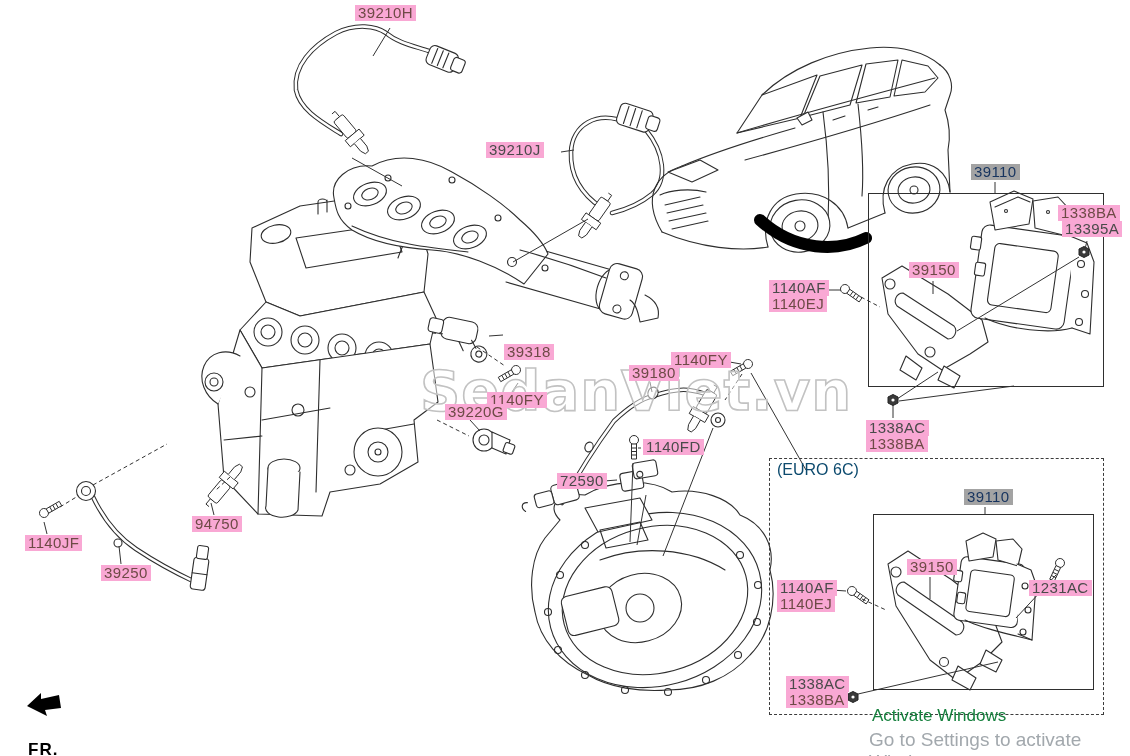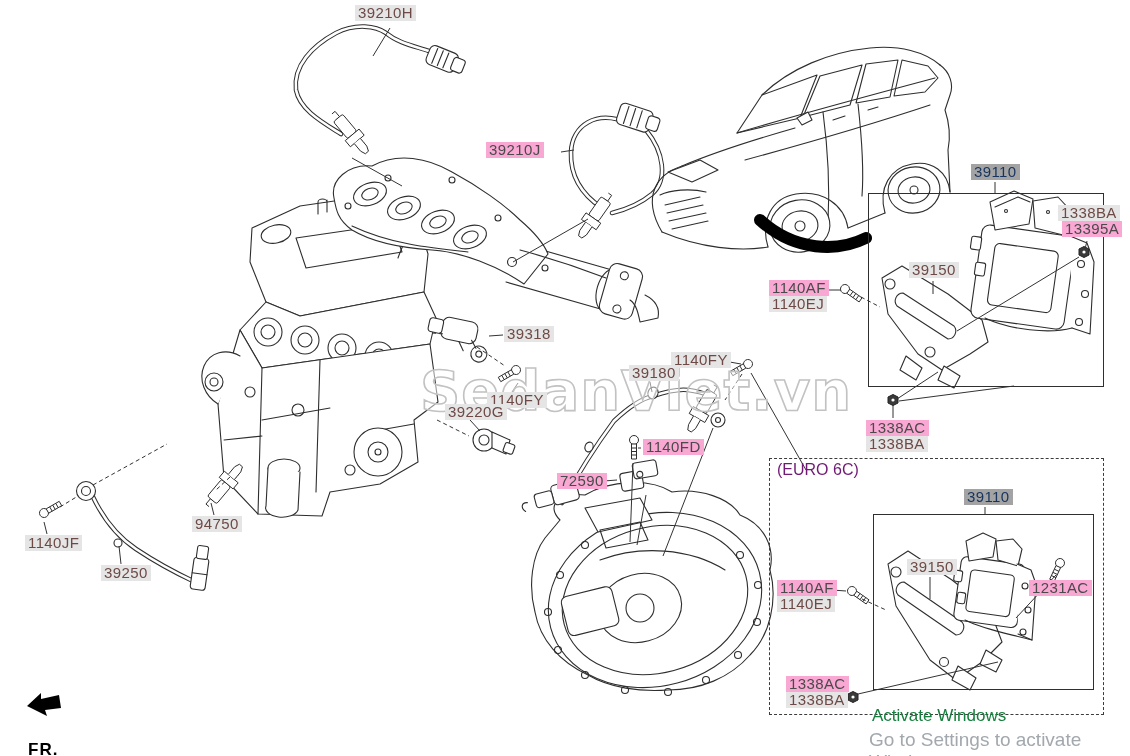--- a/index.html
+++ b/index.html
@@ -3,24 +3,24 @@
 <meta charset="utf-8">
 <style>
   html,body{margin:0;padding:0;background:#fff;}
   #canvas{position:relative;width:1130px;height:756px;background:#fff;overflow:hidden;
           font-family:"Liberation Sans",sans-serif;}
   #art{position:absolute;left:0;top:0;z-index:1;}
   .box{position:absolute;border:1px solid #2f2f2f;z-index:2;}
   .box-dashed{border:1.6px dashed #3c3c3c;}
   .plabel{position:absolute;z-index:4;font-size:15px;line-height:16px;padding:0 3px;
           white-space:nowrap;letter-spacing:.4px;}
-  .hl-pink{background:#e5e5e5;color:#6e4a46;}
+  .hl-pink{background:#f9a8d4;color:#6e4a46;}
   .hl-gray{background:#f9a8d4;color:#4a4a4a;}
   .hl-blue{background:#a3a3a3;color:#17345f;}
-  .euro-title{position:absolute;left:777px;top:461px;z-index:4;font-size:16px;color:#701a75;}
+  .euro-title{position:absolute;left:777px;top:461px;z-index:4;font-size:16px;color:#0c4a6e;}
   .fr-label{position:absolute;left:4px;top:740px;z-index:4;font-size:17px;font-weight:bold;
             color:#000;letter-spacing:1px;margin-left:24px;}
   .aw1{position:absolute;left:872px;top:706px;z-index:5;font-size:17px;color:#15803d;}
   .aw2{position:absolute;left:869px;top:729px;z-index:5;font-size:19px;color:#a2a8ad;}
   svg *{vector-effect:non-scaling-stroke;}
   .ln{stroke:#2e2e2e;stroke-width:1.1;fill:none;stroke-linecap:round;stroke-linejoin:round;}
   .lnw{stroke:#2e2e2e;stroke-width:1.1;fill:#fff;stroke-linecap:round;stroke-linejoin:round;}
   .lead{stroke:#333;stroke-width:1;fill:none;}
   .dash{stroke:#333;stroke-width:1;fill:none;stroke-dasharray:4 3;}
   .t-out{stroke:#2e2e2e;stroke-width:4.6;fill:none;stroke-linecap:round;}
@@ -354,21 +354,21 @@
 <div class="euro-title">(EURO 6C)</div>
 
 <div class="plabel hl-pink" style="left:355px;top:5px">39210H</div>
 <div class="plabel hl-gray" style="left:486px;top:142px">39210J</div>
 <div class="plabel hl-blue" style="left:971px;top:164px">39110</div>
 <div class="plabel hl-pink" style="left:1058px;top:205px">1338BA</div>
 <div class="plabel hl-gray" style="left:1062px;top:221px">13395A</div>
 <div class="plabel hl-pink" style="left:909px;top:262px">39150</div>
 <div class="plabel hl-gray" style="left:769px;top:280px">1140AF</div>
 <div class="plabel hl-pink" style="left:769px;top:296px">1140EJ</div>
-<div class="plabel hl-pink" style="left:504px;top:326px">39318</div>
+<div class="plabel hl-pink" style="left:504px;top:344px">39318</div>
 <div class="plabel hl-pink" style="left:487px;top:392px">1140FY</div>
 <div class="plabel hl-pink" style="left:445px;top:404px">39220G</div>
 <div class="plabel hl-pink" style="left:629px;top:365px">39180</div>
 <div class="plabel hl-pink" style="left:671px;top:352px">1140FY</div>
 <div class="plabel hl-gray" style="left:643px;top:439px">1140FD</div>
 <div class="plabel hl-gray" style="left:557px;top:473px">72590</div>
 <div class="plabel hl-gray" style="left:866px;top:420px">1338AC</div>
 <div class="plabel hl-pink" style="left:866px;top:436px">1338BA</div>
 <div class="plabel hl-pink" style="left:192px;top:516px">94750</div>
 <div class="plabel hl-pink" style="left:25px;top:535px">1140JF</div>

